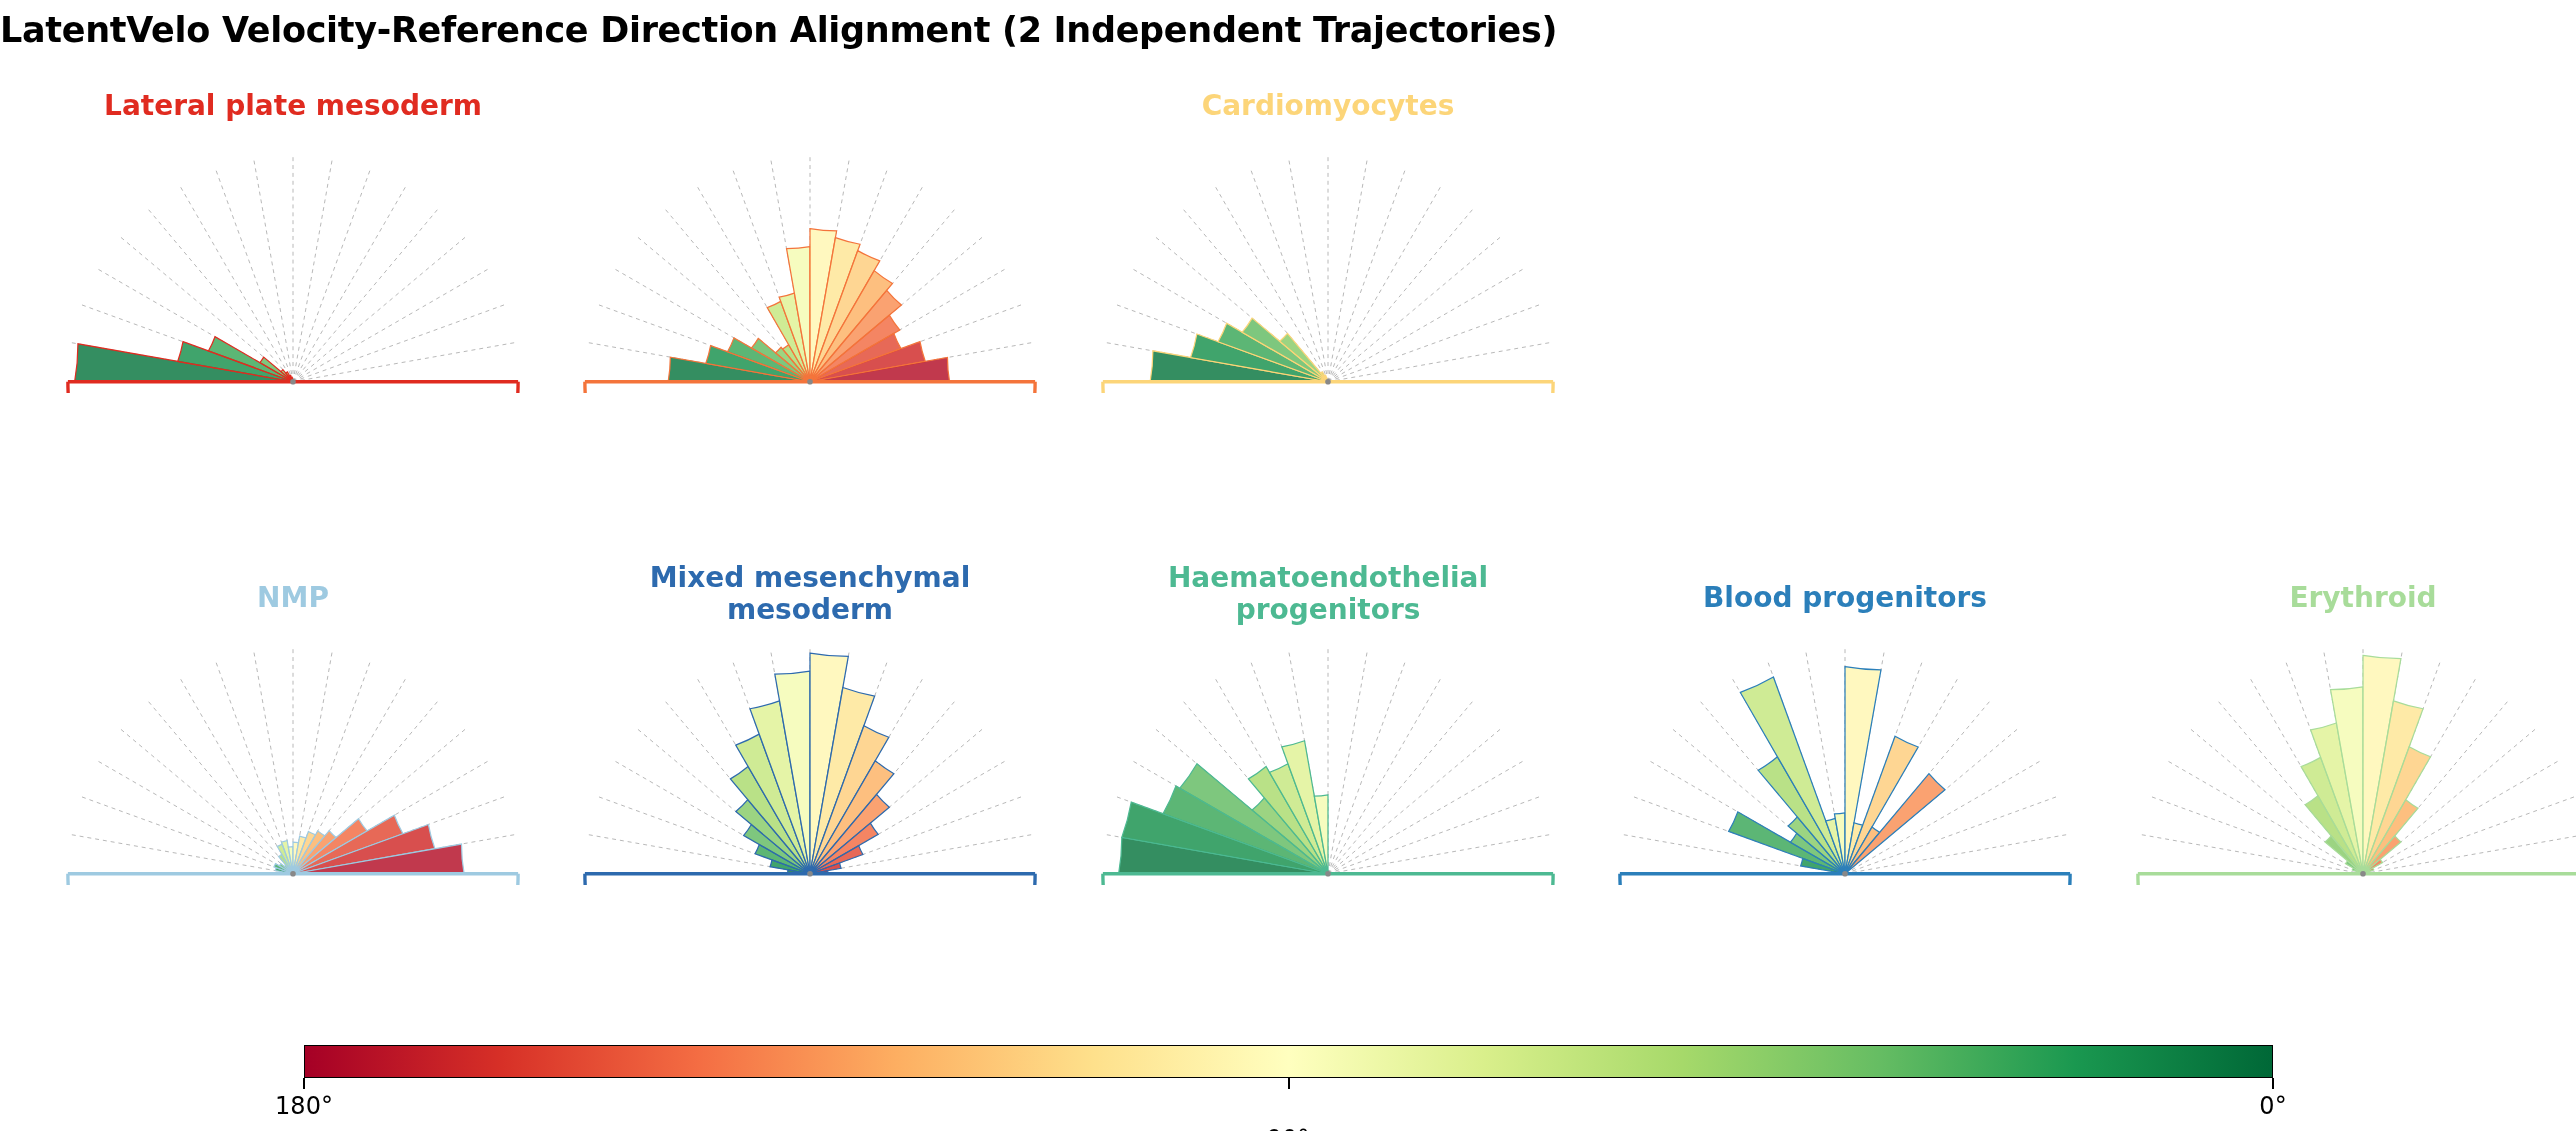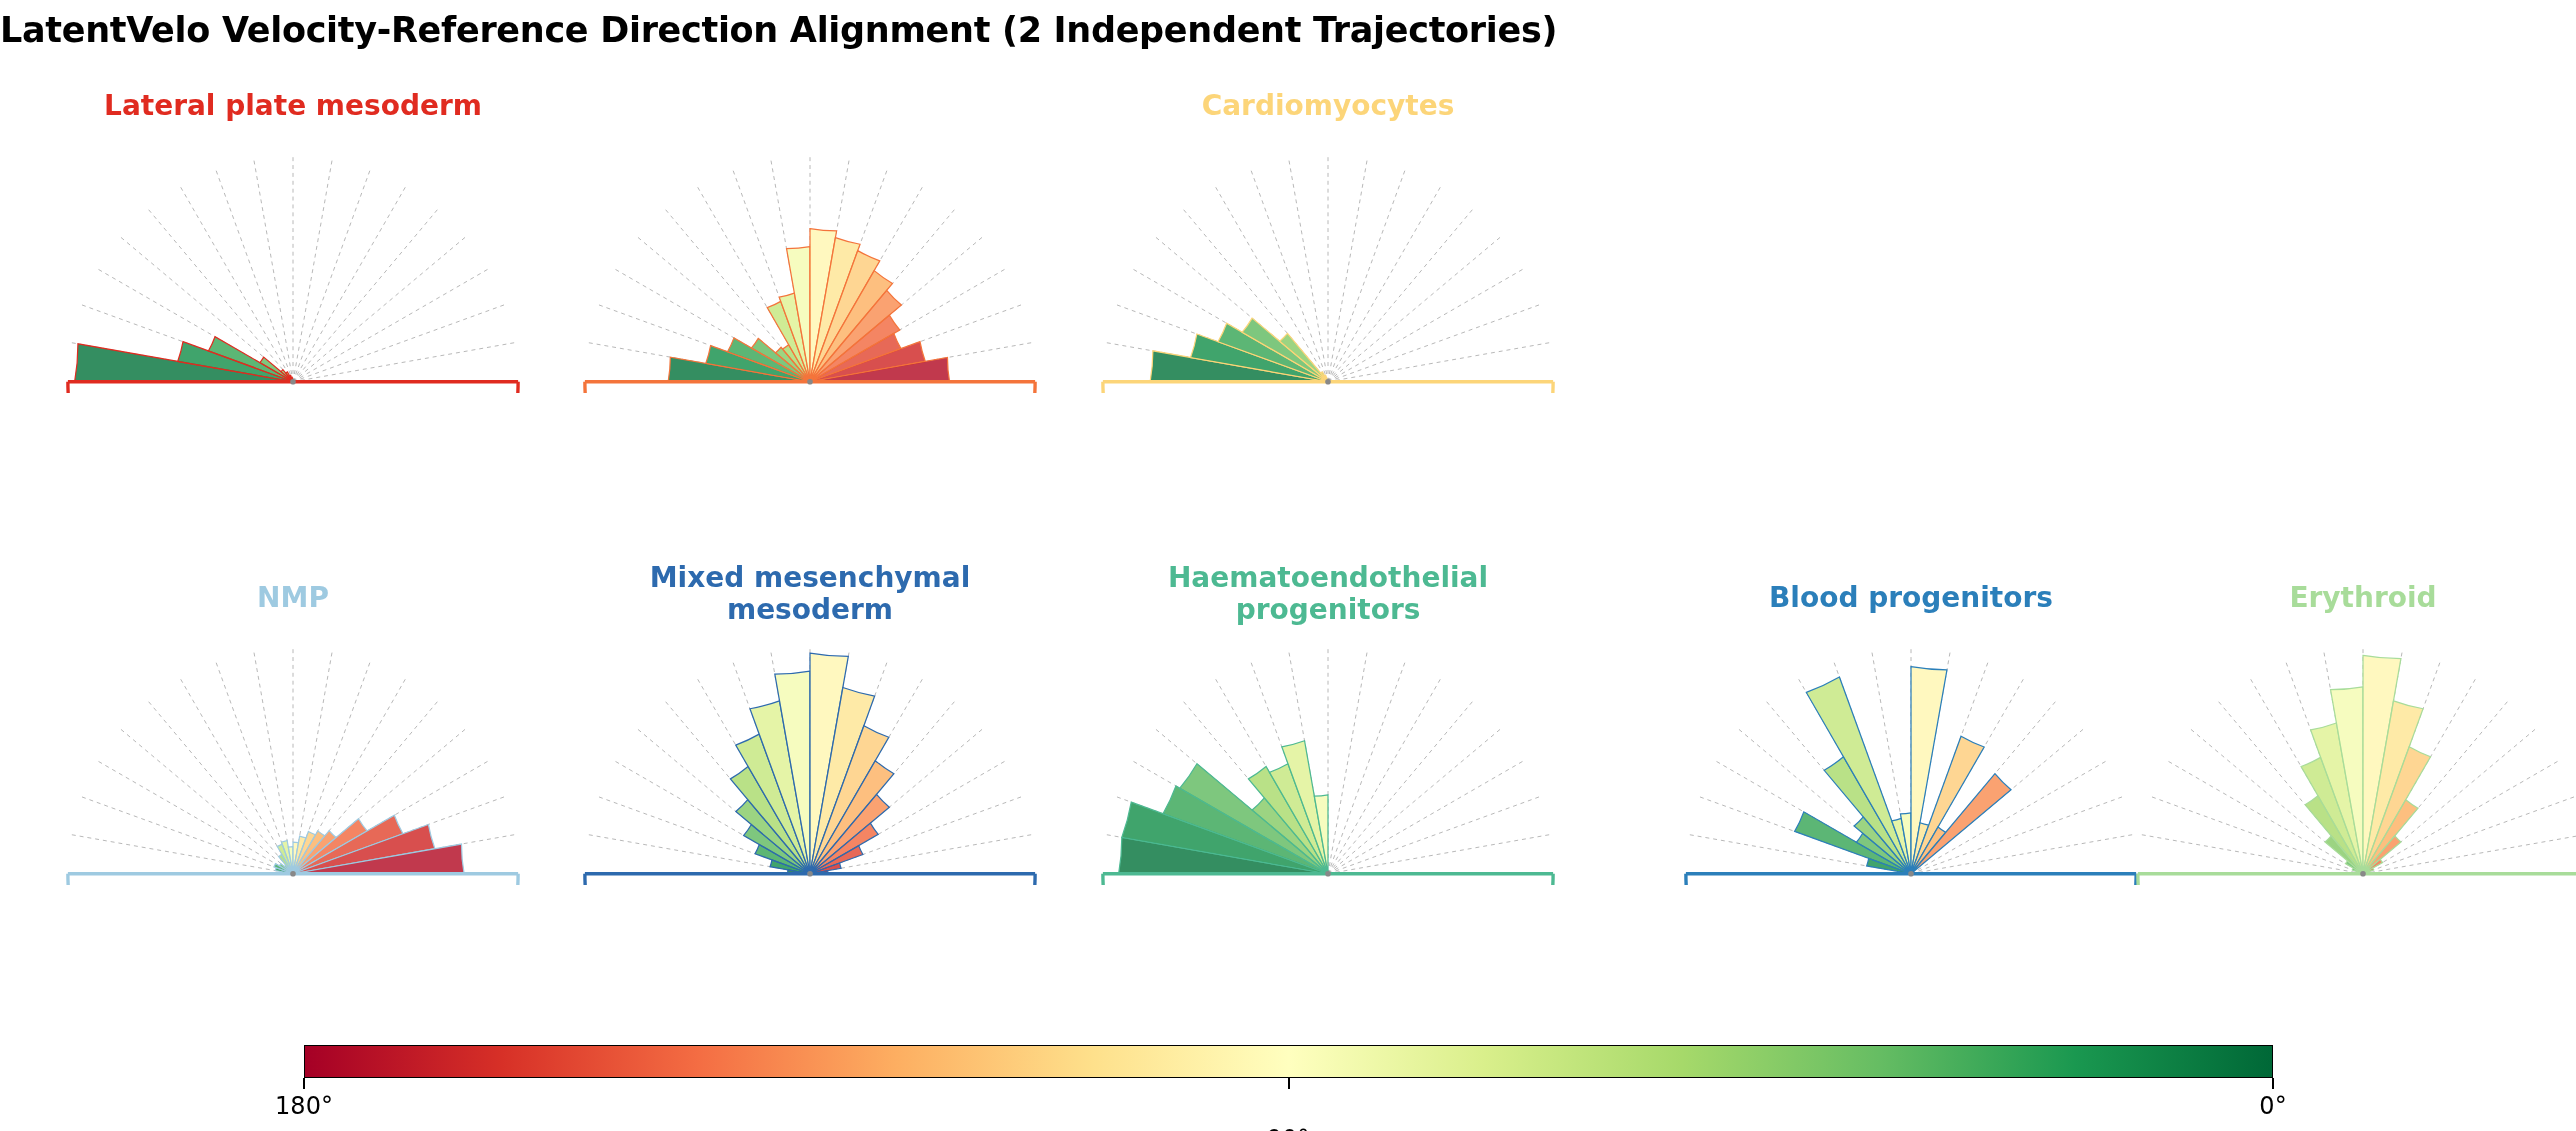--- a/index.html
+++ b/index.html
@@ -347,21 +347,21 @@
           <path d="M 460 410 L 318.5867258689613 241.4702225138248 A 220.00000000000003 220.00000000000003 0 0 0 349.99999999999994 219.47441116742348 Z" fill="rgb(169,218,108)" fill-opacity="0.82" stroke="#4db992" stroke-width="2.2"></path>
           <path d="M 460 410 L 356 229.86671601283678 A 208 208 0 0 0 388.8598101882609 214.54393487653107 Z" fill="rgb(197,230,126)" fill-opacity="0.82" stroke="#4db992" stroke-width="2.2"></path>
           <path d="M 460 410 L 377.9151656018395 184.473771011382 A 240 240 0 0 0 418.3244373599367 173.64613927707006 Z" fill="rgb(223,242,148)" fill-opacity="0.82" stroke="#4db992" stroke-width="2.2"></path>
           <path d="M 460 410 L 435.68925512662975 272.1269145782909 A 140 140 0 0 0 460 270 Z" fill="rgb(244,251,177)" fill-opacity="0.82" stroke="#4db992" stroke-width="2.2"></path>
         </g>
         <path d="M 860 409.99999999999994 A 400 400 0 0 1 60 410" fill="none" stroke="#4db992" stroke-width="6"></path>
         <line x1="860" y1="409.99999999999994" x2="60" y2="410" stroke="#4db992" stroke-width="6"></line>
         <circle cx="460" cy="410" r="5" fill="#888888"></circle>
       </svg>
     </div>
-    <div class="panel" style="left: 1652px; top: 582px;">
+    <div class="panel" style="left: 1586px; top: 582px;">
       <div class="panel-title" style="color: rgb(43, 127, 186);">Blood progenitors</div>
       <svg width="518" height="242" class="panel-plot" viewBox="0 0 920 430">
         <g>
           <line x1="460" y1="410" x2="66.07689879511679" y2="340.54072893322785" stroke="#b0b0b0" stroke-width="1.6" stroke-dasharray="7,7"></line>
           <line x1="460" y1="410" x2="84.12295168563662" y2="273.1919426697325" stroke="#b0b0b0" stroke-width="1.6" stroke-dasharray="7,7"></line>
           <line x1="460" y1="410" x2="113.5898384862245" y2="210.00000000000003" stroke="#b0b0b0" stroke-width="1.6" stroke-dasharray="7,7"></line>
           <line x1="460" y1="410" x2="153.58222275240877" y2="152.8849561253843" stroke="#b0b0b0" stroke-width="1.6" stroke-dasharray="7,7"></line>
           <line x1="460" y1="410" x2="202.88495612538424" y2="103.58222275240877" stroke="#b0b0b0" stroke-width="1.6" stroke-dasharray="7,7"></line>
           <line x1="460" y1="410" x2="259.99999999999994" y2="63.58983848622455" stroke="#b0b0b0" stroke-width="1.6" stroke-dasharray="7,7"></line>
           <line x1="460" y1="410" x2="323.1919426697325" y2="34.12295168563668" stroke="#b0b0b0" stroke-width="1.6" stroke-dasharray="7,7"></line>

